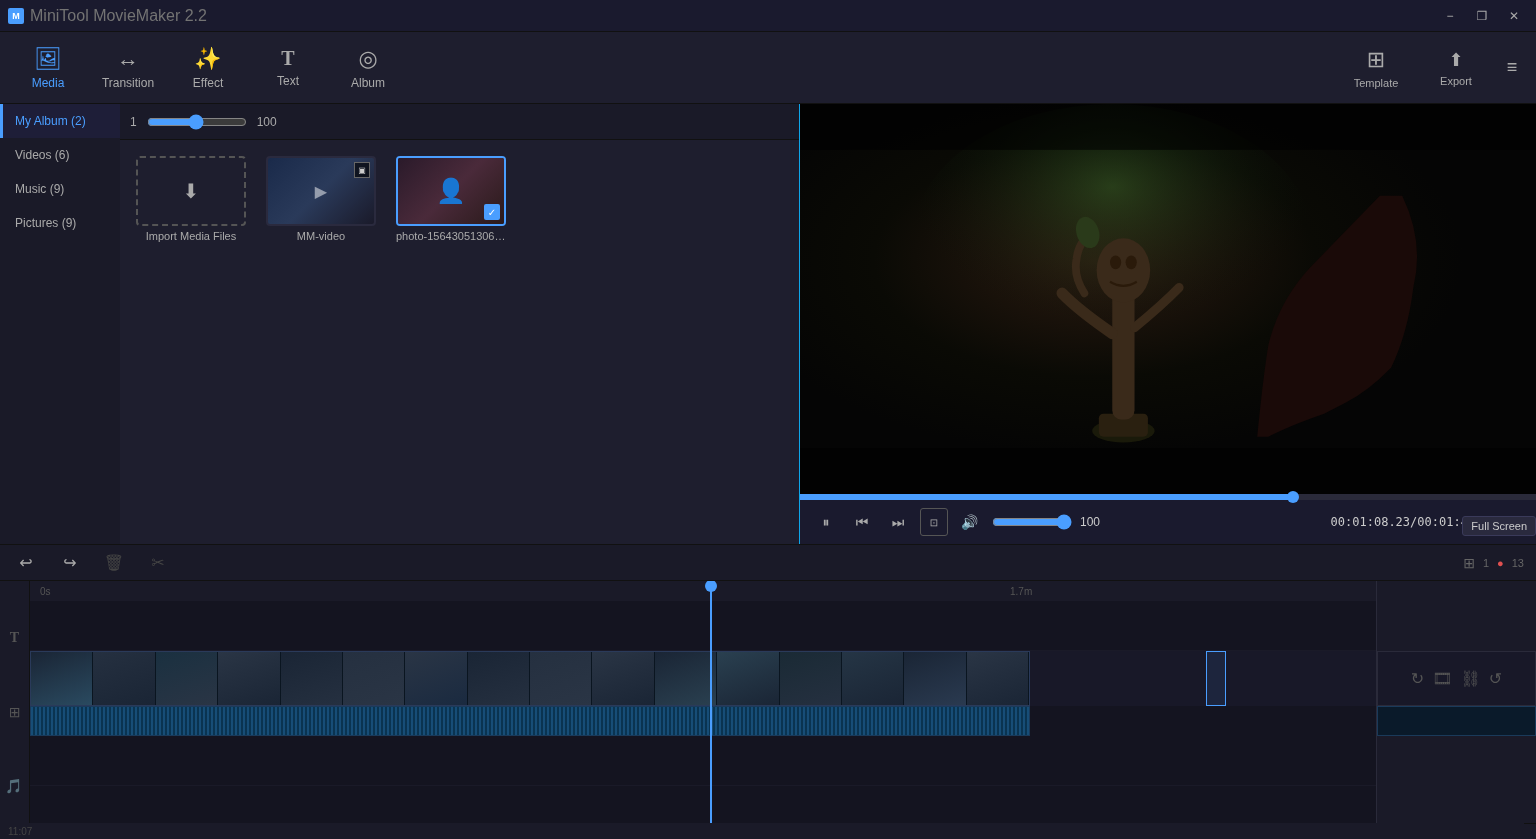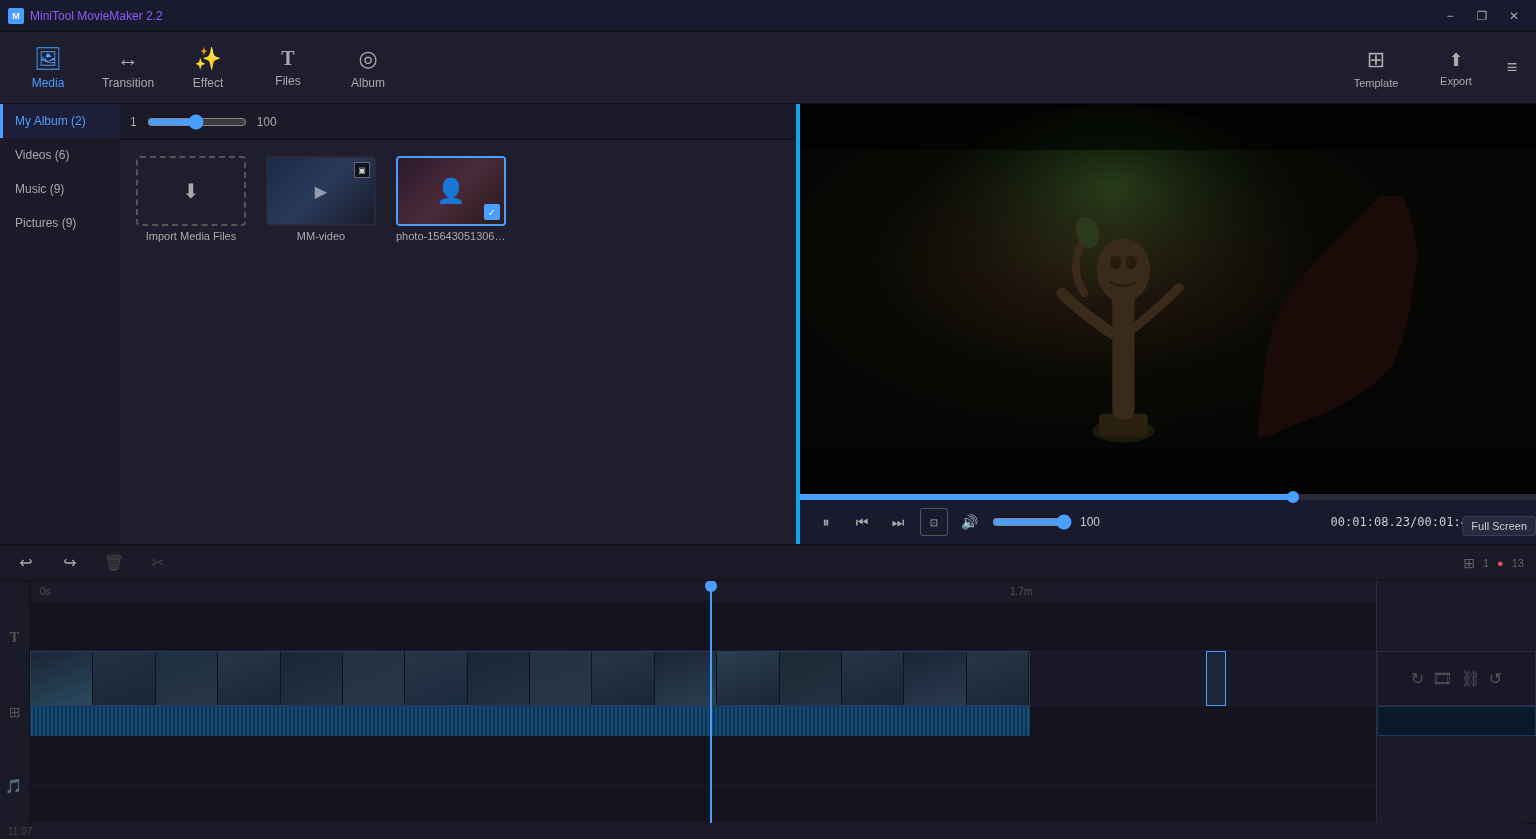--- a/index.html
+++ b/index.html
@@ -27,22 +27,22 @@
     }
     .title-bar-icon {
       width: 16px; height: 16px;
       background: #4a9eff;
       border-radius: 2px;
       margin-right: 6px;
       display: flex; align-items: center; justify-content: center;
       font-size: 9px; color: #fff; font-weight: bold;
     }
     .title-bar-title {
-      font-size: 12px;
-      color: #8b5cf6;
+      font-size: 16px;
+      color: #737373;
     }
     .title-bar-controls {
       margin-left: auto;
       display: flex;
       gap: 4px;
     }
     .title-bar-btn {
       width: 28px; height: 20px;
       background: transparent;
       border: none;
@@ -113,21 +113,21 @@
       flex: 1;
       overflow: hidden;
     }
 
     
     .left-panel {
       width: 800px;
       display: flex;
       flex-direction: column;
       background: #1e1e2e;
-      border-right: 4px solid #0ea5e9;
+      border-right: 1px solid #0ea5e9;
       flex-shrink: 0;
     }
 
     
     .sidebar {
       width: 120px;
       background: #1a1a28;
       display: flex;
       flex-direction: column;
       flex-shrink: 0;
@@ -619,21 +619,21 @@
   <div class="toolbar-group">
     <span class="tb-icon">↔</span>
     <span class="tb-label">Transition</span>
   </div>
   <div class="toolbar-group">
     <span class="tb-icon">✨</span>
     <span class="tb-label">Effect</span>
   </div>
   <div class="toolbar-group">
     <span class="tb-icon" style="font-size:20px;font-weight:bold;font-family:serif;">T</span>
-    <span class="tb-label">Files</span>
+    <span class="tb-label">Text</span>
   </div>
   <div class="toolbar-group">
     <span class="tb-icon">◎</span>
     <span class="tb-label">Album</span>
   </div>
   <div class="toolbar-spacer"></div>
   <div class="toolbar-right-item">
     <span class="tb-icon">⊞</span>
     <span class="tb-label">Template</span>
   </div>

